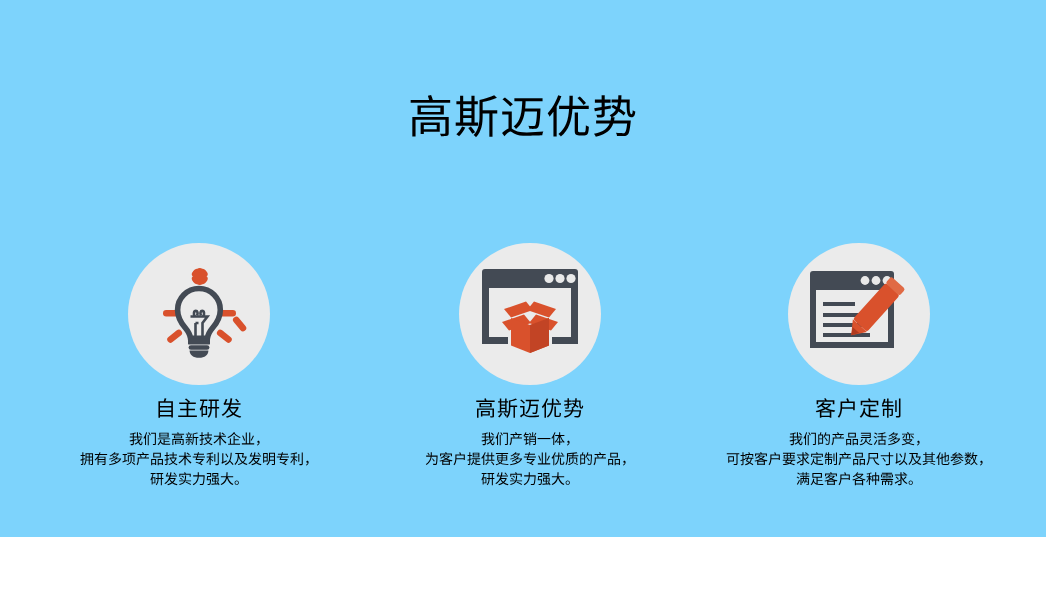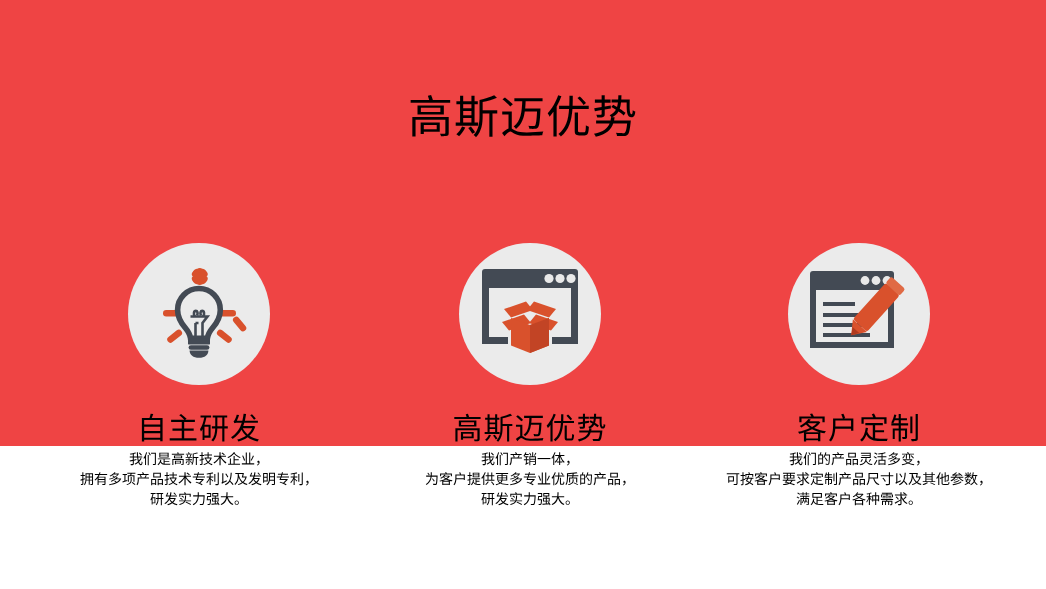--- a/index.html
+++ b/index.html
@@ -13,22 +13,22 @@
     position: relative;
     overflow: hidden;
     font-family: "Liberation Sans", "DejaVu Sans", sans-serif;
     -webkit-font-smoothing: antialiased;
   }
 
   .slide {
     position: absolute;
     left: 0; top: 0;
     width: 1046px;
-    height: 446px;
-    background: #ef4444;
+    height: 537px;
+    background: #7dd3fc;
   }
 
   
   .header {
     position: absolute;
     left: 0;
     top: 92px;
     width: 1046px;
     text-align: center;
   }
@@ -82,24 +82,24 @@
     background: #ebebeb;
     display: flex;
     align-items: center;
     justify-content: center;
     flex: none;
   }
   .icon-circle svg { display: block; }
 
   .col-heading {
     font-family: "Liberation Serif", "DejaVu Serif", serif;
-    font-size: 30px;
+    font-size: 21px;
     line-height: 28px;
     color: #000000;
-    margin-top: 30px;
+    margin-top: 10px;
     letter-spacing: 1px;
     white-space: nowrap;
   }
   .col-body {
     font-family: Liberation Sans, sans-serif;
     font-size: 14px;
     line-height: 20px;
     color: #000000;
     margin-top: 6px;
     text-align: center;

